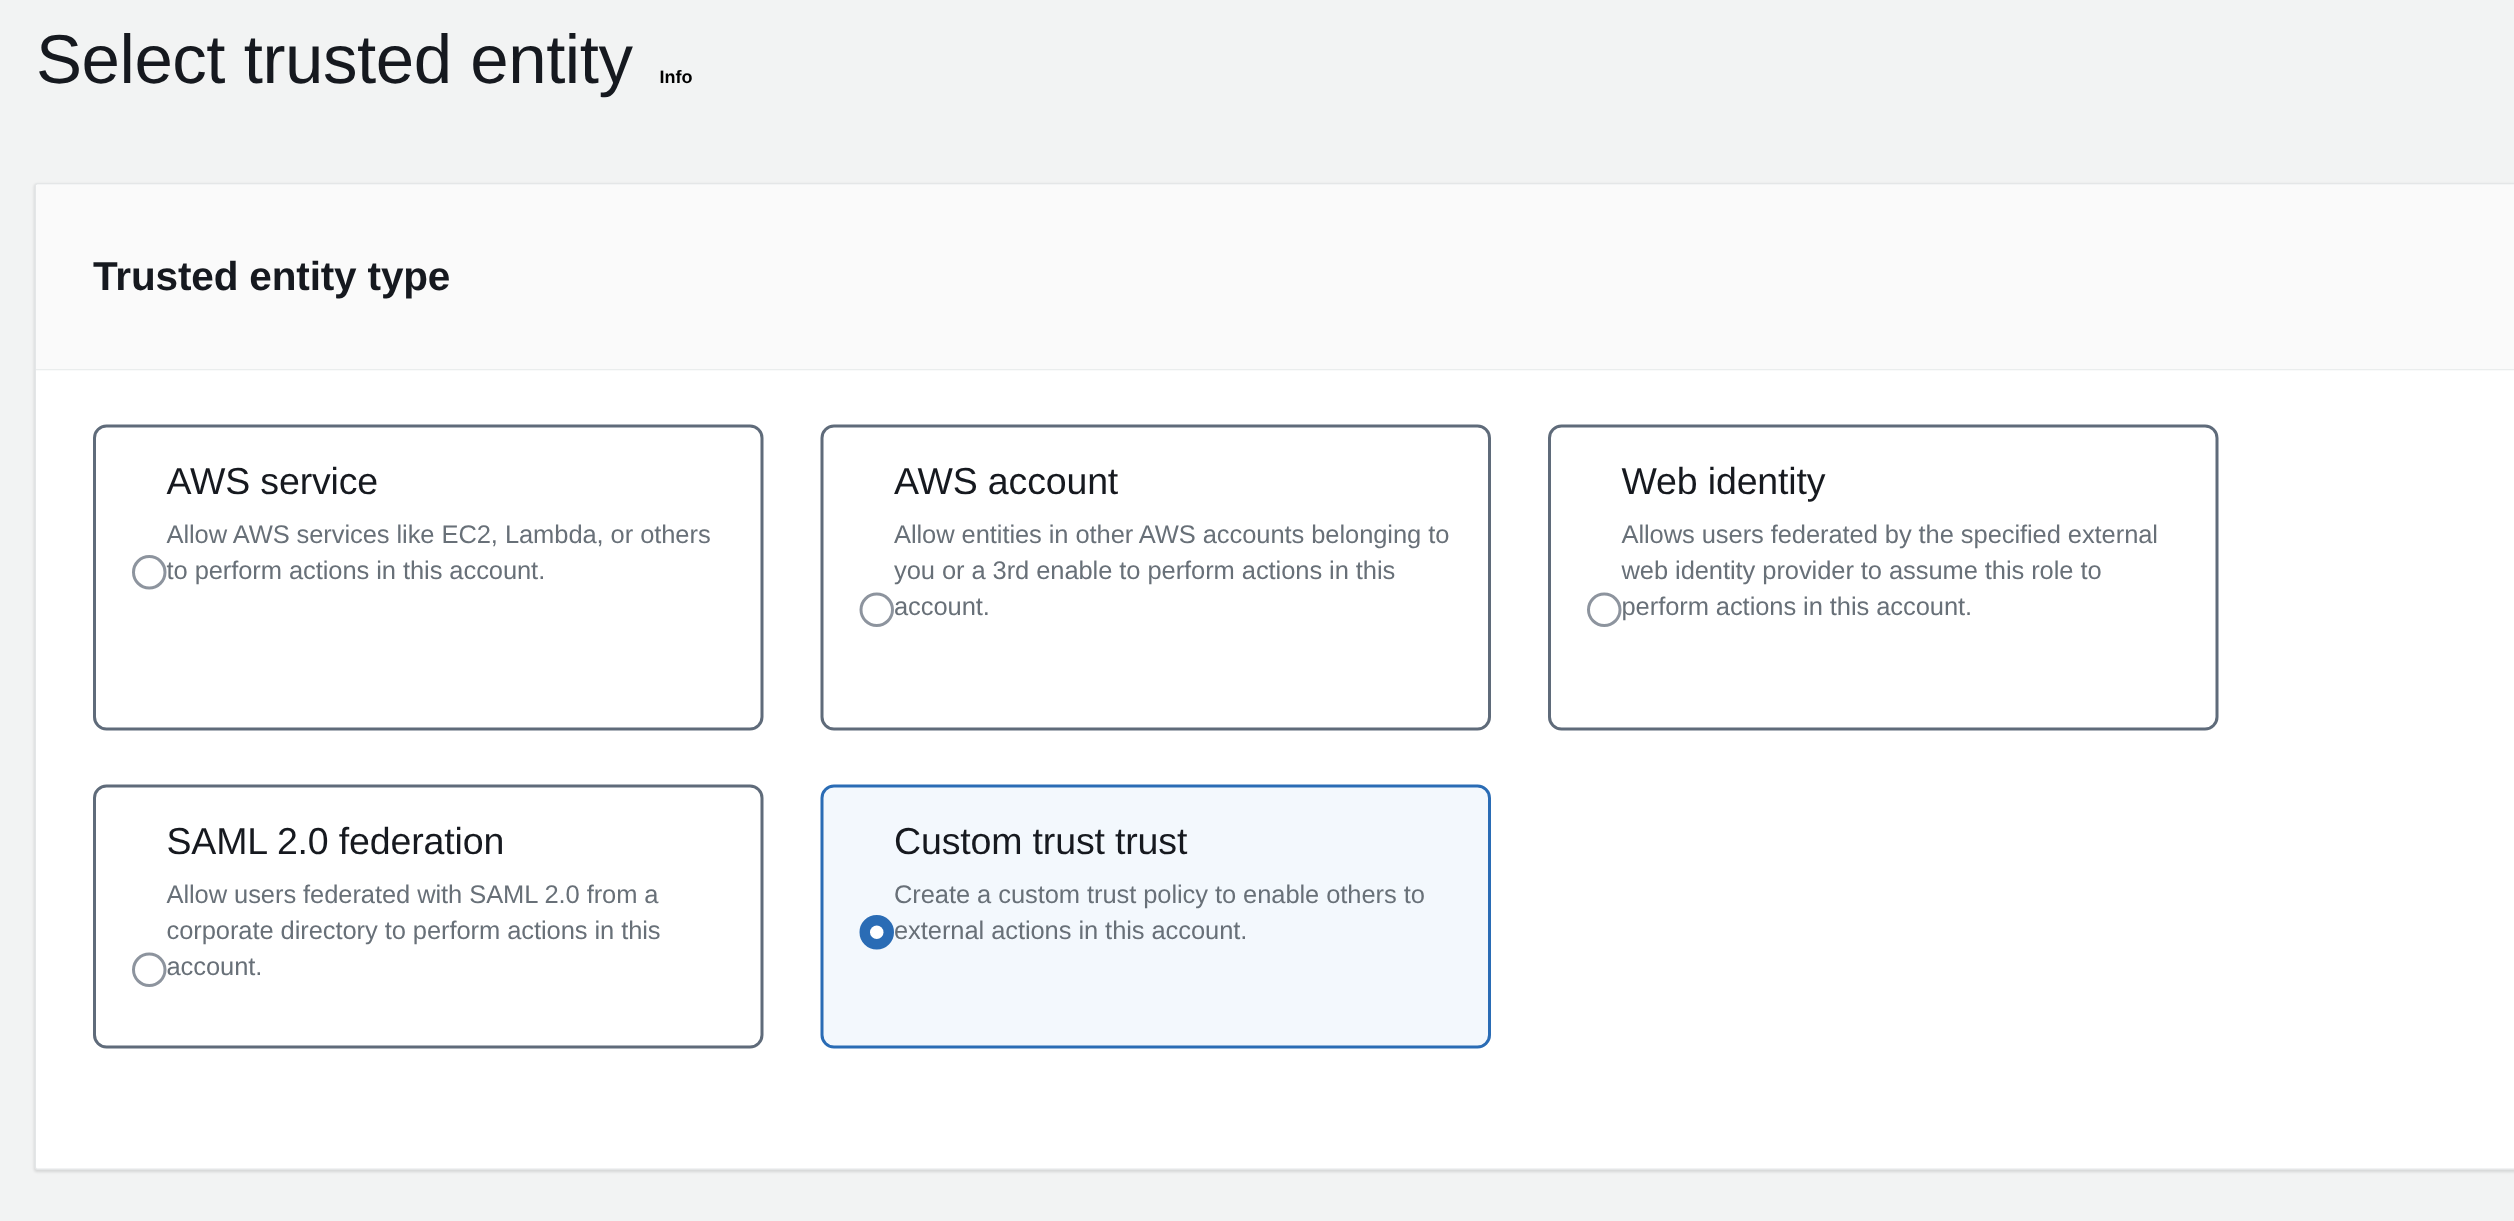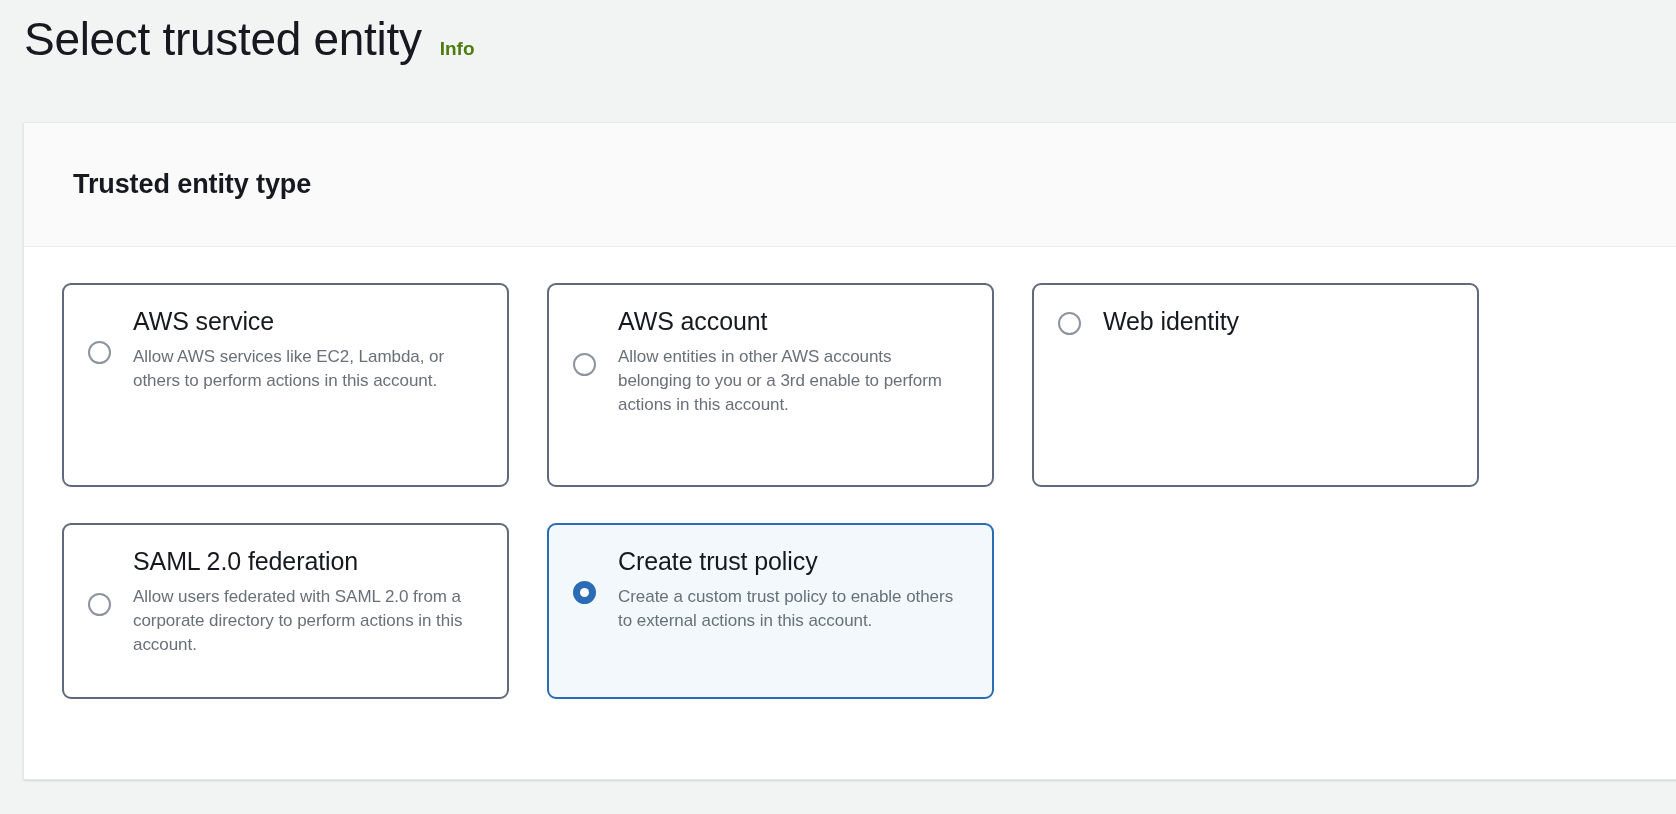--- a/index.html
+++ b/index.html
@@ -31,23 +31,23 @@
 
   .page-title {
     font-size: 46px;
     font-weight: 400;
     color: #16191f;
     letter-spacing: -0.3px;
     line-height: 1.1;
   }
 
   .info-link {
-    font-size: 19px;
+    font-size: 12px;
     font-weight: 700;
-    color: #4d7c0f;
+    color: #000000;
     text-decoration: none;
     cursor: pointer;
   }
 
   
   .panel {
     position: absolute;
     left: 23px;
     top: 122px;
     width: 1690px;   
@@ -66,21 +66,20 @@
     display: flex;
     align-items: center;
     padding-left: 38px;
   }
 
   .panel-header-title {
     font-size: 27px;
     font-weight: 700;
     color: #16191f;
     letter-spacing: -0.1px;
-    margin-left: 11px;
   }
 
   .panel-body {
     padding: 36px 38px 40px 38px;
     background: #ffffff;
   }
 
   
   .card-grid {
     display: grid;
@@ -101,22 +100,22 @@
 
   .tile.row2 { min-height: 176px; }
 
   .tile.selected {
     border-color: #2a6cb5;
     background: #f3f8fd;
   }
 
   .tile-row {
     display: flex;
-    align-items: center;
-    gap: 22px;
+    align-items: flex-end;
+    gap: 0;
   }
 
   .radio {
     flex: 0 0 auto;
     width: 23px;
     height: 23px;
     border-radius: 50%;
     border: 2px solid #8d949e;
     background: #ffffff;
     margin-top: 5px;
@@ -198,39 +197,40 @@
               <div class="tile-desc">Allow entities in other AWS accounts belonging to you or a 3rd enable to perform actions in this account.</div>
             </div>
           </div>
         </div>
 
         <div class="tile">
           <div class="tile-row">
             <span class="radio"></span>
             <div class="tile-text">
               <div class="tile-label">Web identity</div>
+              <div class="tile-desc">Allows users federated by the specified external web identity provider to assume this role to perform actions in this account.</div>
             </div>
           </div>
         </div>
 
         <div class="tile row2">
           <div class="tile-row">
             <span class="radio"></span>
             <div class="tile-text">
               <div class="tile-label">SAML 2.0 federation</div>
               <div class="tile-desc">Allow users federated with SAML 2.0 from a corporate directory to perform actions in this account.</div>
             </div>
           </div>
         </div>
 
         <div class="tile row2 selected">
           <div class="tile-row">
             <span class="radio"></span>
             <div class="tile-text">
-              <div class="tile-label">Create trust policy</div>
+              <div class="tile-label">Custom trust trust</div>
               <div class="tile-desc">Create a custom trust policy to enable others to external actions in this account.</div>
             </div>
           </div>
         </div>
 
       </div>
     </div>
 
   </div>
 </div>

